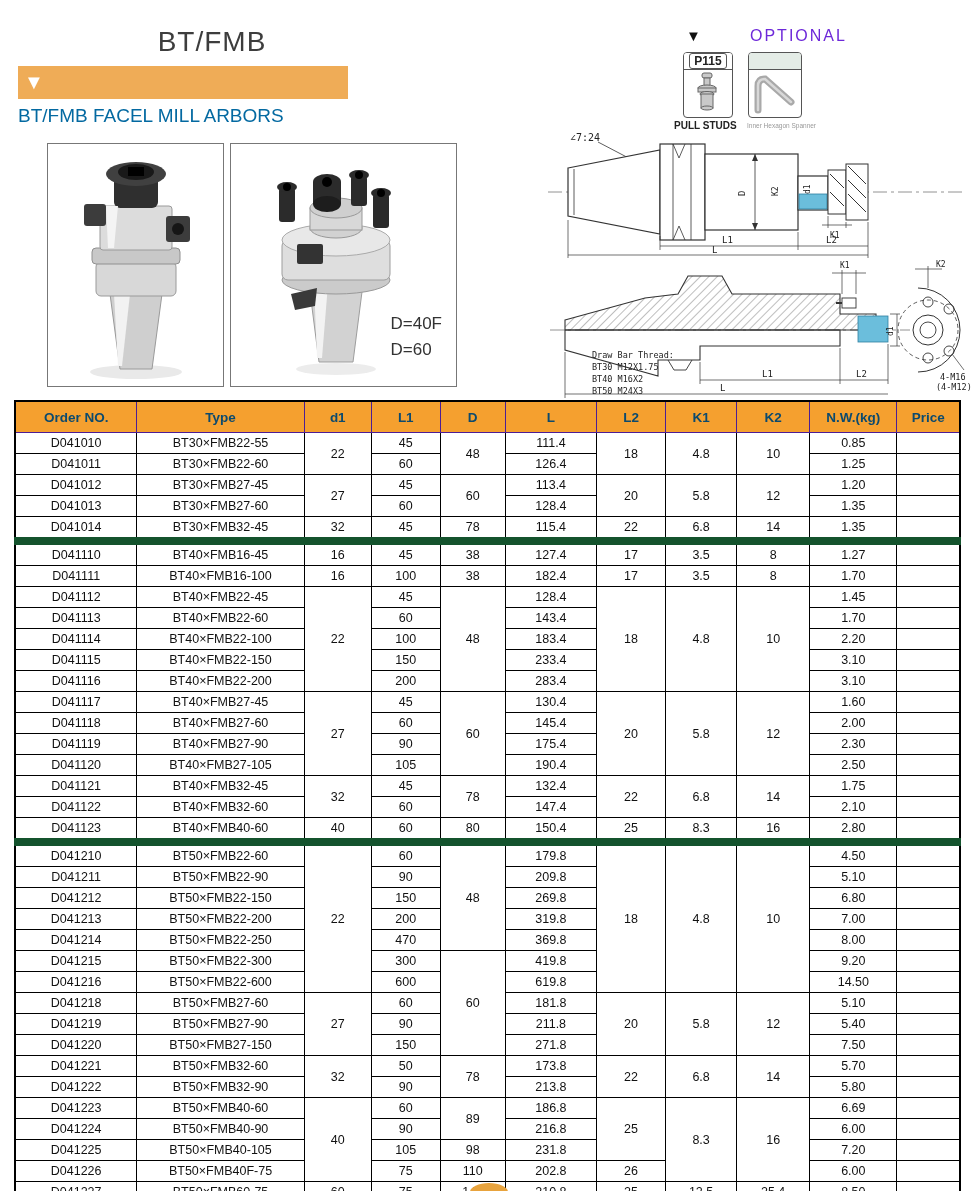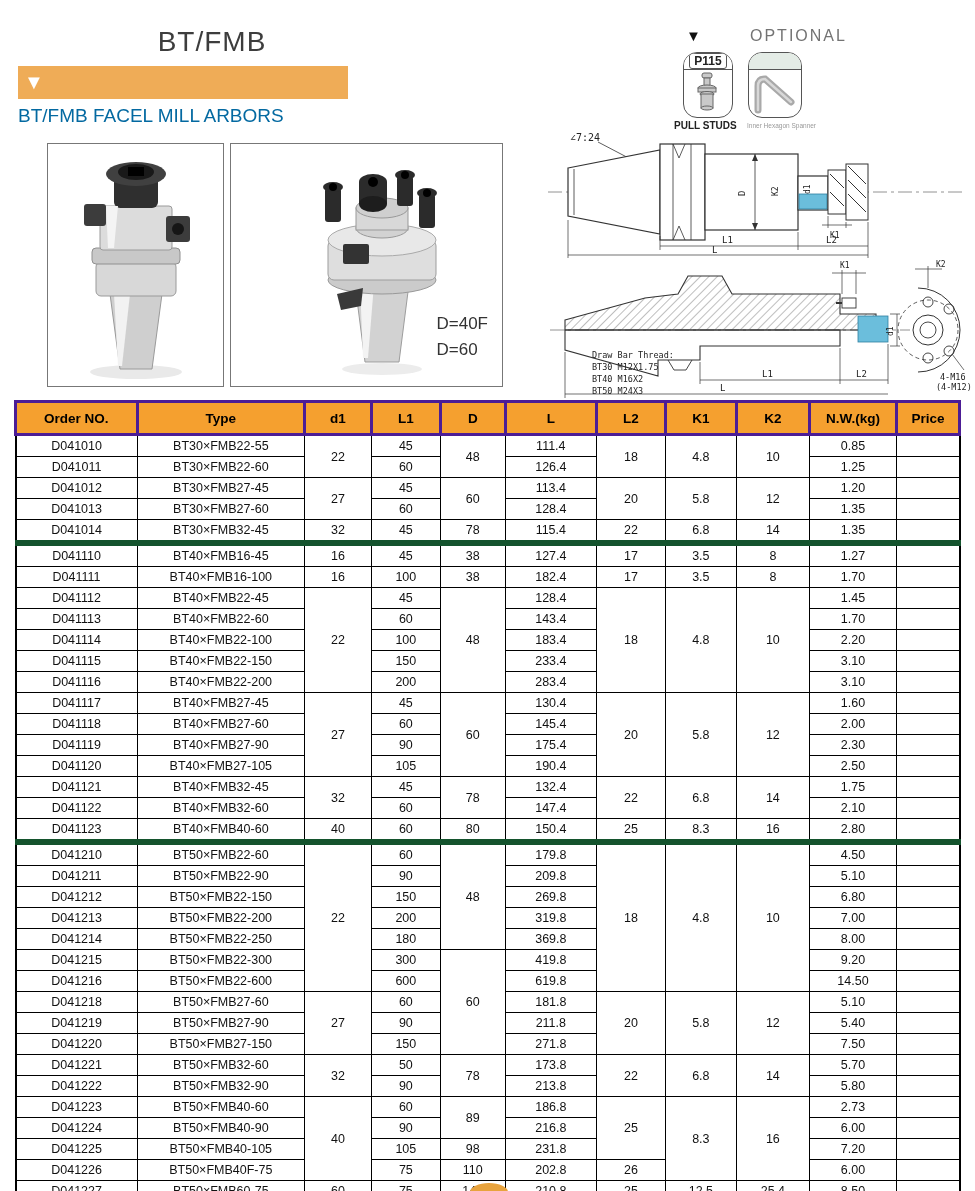--- a/index.html
+++ b/index.html
@@ -14,39 +14,39 @@
   .banner .tri{color:#fff;font-size:20px;margin-right:2px;}
   .banner .rng{color:#fff;font-size:27px;font-weight:bold;letter-spacing:1px;}
   .subtitle{position:absolute;left:18px;top:105px;font-size:19px;color:#0369a1;}
 
   
   .pbox{position:absolute;border:1px solid #777;background:#fff;}
   .pcap{position:absolute;right:14px;bottom:24px;font-size:17px;color:#333;line-height:1.5;}
 
   
   .opt-tri{position:absolute;left:686px;top:27px;font-size:15px;color:#111;}
-  .opt-label{position:absolute;left:750px;top:27px;font-size:16px;letter-spacing:2px;color:#737373;}
-  .card{position:absolute;border:1.5px solid #555;border-radius:14px;background:#fff;overflow:hidden;}
+  .opt-label{position:absolute;left:750px;top:27px;font-size:16px;letter-spacing:2px;color:#6d28d9;}
+  .card{position:absolute;border:1.5px solid #555;border-radius:4px;background:#fff;overflow:hidden;}
   .card .band{height:16px;border-bottom:1.5px solid #555;background:#e4ece6;
               display:flex;align-items:center;justify-content:center;font-size:12px;font-weight:bold;color:#222;}
   .pull-label{position:absolute;left:674px;top:120px;font-size:10px;font-weight:bold;color:#222;}
   .spanner-label{position:absolute;left:747px;top:122px;font-size:6.5px;color:#999;}
 
   
   .drw{position:absolute;}
   svg text{font-family:"DejaVu Sans Mono",monospace;fill:#222;}
 
   
   #spec-table{position:absolute;left:14px;top:400px;width:947px;
               border-collapse:collapse;table-layout:fixed;border:2px solid #000;}
-  #spec-table th{background:#F5A02F;border:3px solid #4c1d95;height:28px;
-                 font-size:13.5px;font-weight:bold;color:#000000;}
+  #spec-table th{background:#F5A02F;border:1px solid #4c1d95;height:28px;
+                 font-size:13.5px;font-weight:bold;color:#0c4a6e;}
   #spec-table td{border:1px solid #000;height:20px;text-align:center;
                  font-size:12.5px;padding:0 1px;color:#111;background:#fff;}
-  #spec-table tr.gstart td{border-top:6px solid #14532d;}
+  #spec-table tr.gstart td{border-top:8px solid #14532d;}
 
   .bottom-dot{position:absolute;left:470px;top:1183px;width:38px;height:18px;
               border-radius:50%;background:#E8A33D;}
 </style>
 </head>
 <body>
 
 <div id="page">
 
   <div class="title">BT/FMB</div>
@@ -66,21 +66,21 @@
       <rect x="36" y="60" width="22" height="22" rx="3" fill="#3c3c3c"></rect>
       <rect x="118" y="72" width="24" height="26" rx="3" fill="#3c3c3c"></rect>
       <circle cx="130" cy="85" r="6" fill="#161616"></circle>
       <rect x="66" y="30" width="44" height="34" rx="6" fill="#2f2f2f"></rect>
       <ellipse cx="88" cy="30" rx="30" ry="12" fill="#404040"></ellipse>
       <ellipse cx="88" cy="28" rx="18" ry="8" fill="#191919"></ellipse>
       <rect x="80" y="23" width="16" height="9" fill="#000"></rect>
       <polygon points="58,62 70,62 66,104 60,104" fill="#f4f4f4"></polygon>
     </svg>
   </div>
-  <div class="pbox" style="left:230px;top:143px;width:225px;height:242px;padding-left:46px;">
+  <div class="pbox" style="left:230px;top:143px;width:225px;height:242px;">
     <svg width="223" height="240" viewBox="0 0 223 240">
       <ellipse cx="105" cy="225" rx="40" ry="6" fill="#ececec"></ellipse>
       <polygon points="78,140 132,140 122,218 88,218" fill="#d2d2d2" stroke="#9d9d9d"></polygon>
       <polygon points="83,140 97,140 91,214 86,214" fill="#f3f3f3"></polygon>
       <ellipse cx="105" cy="136" rx="54" ry="14" fill="#cbcbcb" stroke="#999"></ellipse>
       <rect x="51" y="96" width="108" height="40" rx="6" fill="#dedede" stroke="#9d9d9d"></rect>
       <ellipse cx="105" cy="96" rx="54" ry="16" fill="#e8e8e8" stroke="#aaa"></ellipse>
       <ellipse cx="105" cy="84" rx="26" ry="10" fill="#d2d2d2" stroke="#999"></ellipse>
       <rect x="79" y="64" width="52" height="22" fill="#d8d8d8" stroke="#999"></rect>
       <ellipse cx="105" cy="64" rx="26" ry="10" fill="#cfcfcf" stroke="#999"></ellipse>
@@ -502,21 +502,21 @@
           <td>D041213</td>
           <td>BT50×FMB22-200</td>
           <td>200</td>
           <td>319.8</td>
           <td>7.00</td>
           <td></td>
         </tr>
         <tr>
           <td>D041214</td>
           <td>BT50×FMB22-250</td>
-          <td>180</td>
+          <td>470</td>
           <td>369.8</td>
           <td>8.00</td>
           <td></td>
         </tr>
         <tr>
           <td>D041215</td>
           <td>BT50×FMB22-300</td>
           <td>300</td>
           <td rowspan="5">60</td>
           <td>419.8</td>
@@ -583,21 +583,21 @@
         <tr>
           <td>D041223</td>
           <td>BT50×FMB40-60</td>
           <td rowspan="4">40</td>
           <td>60</td>
           <td rowspan="2">89</td>
           <td>186.8</td>
           <td rowspan="3">25</td>
           <td rowspan="4">8.3</td>
           <td rowspan="4">16</td>
-          <td>2.73</td>
+          <td>6.69</td>
           <td></td>
         </tr>
         <tr>
           <td>D041224</td>
           <td>BT50×FMB40-90</td>
           <td>90</td>
           <td>216.8</td>
           <td>6.00</td>
           <td></td>
         </tr>

